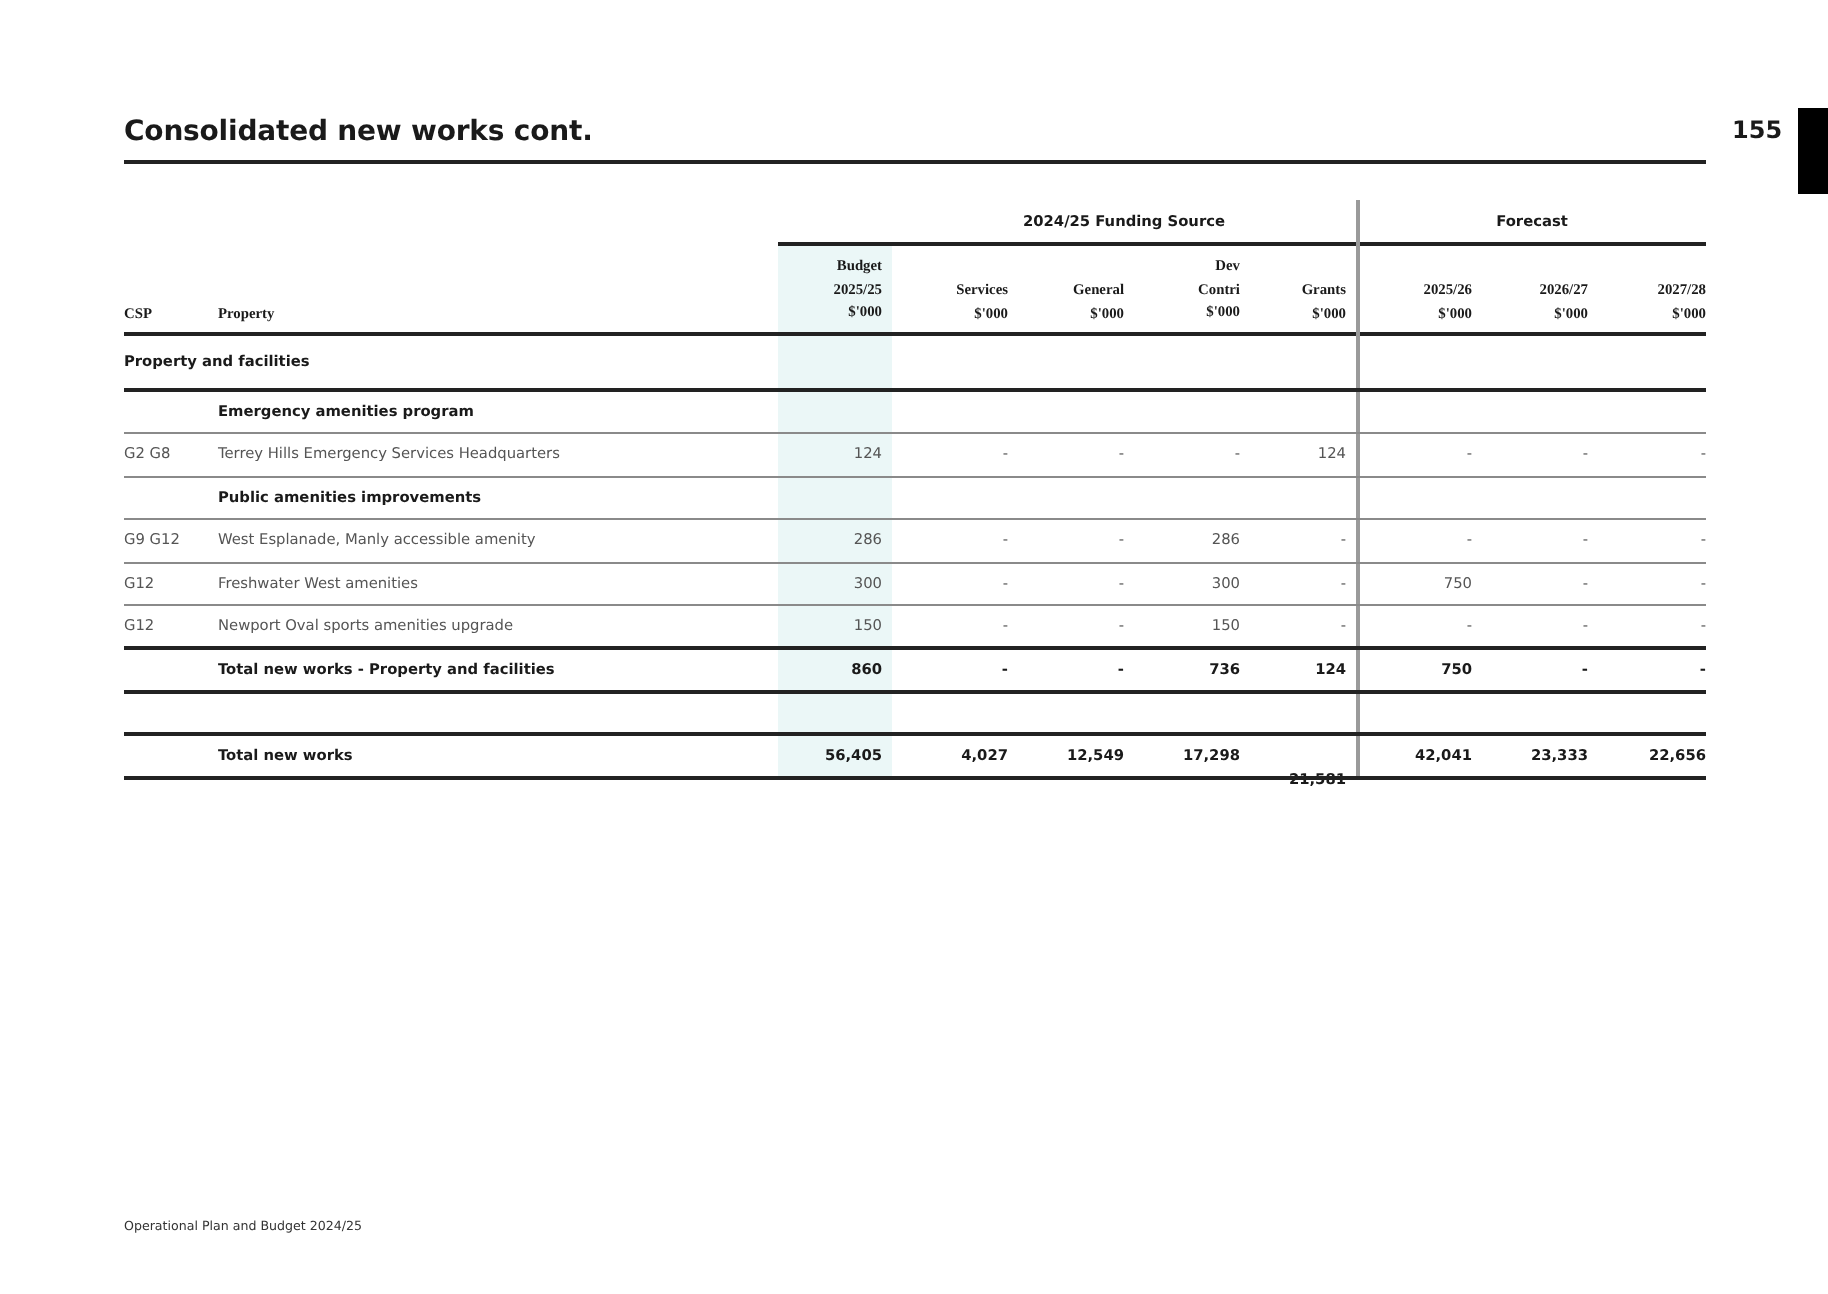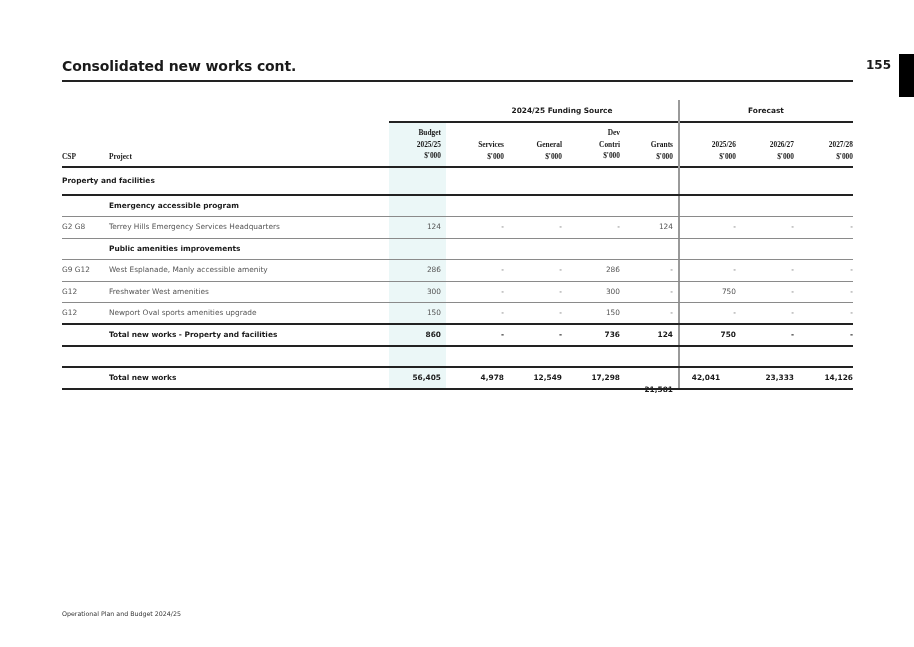--- a/index.html
+++ b/index.html
@@ -58,21 +58,21 @@
 <div id="works-table">
   <div class="budget-shade"></div>
 
   <div class="group-hdr" style="left:446px; width:232px;">2024/25 Funding Source</div>
   <div class="group-hdr" style="left:679px; width:174px;">Forecast</div>
 
   <div class="hline thick" style="left:389px; top:121px; width:464px;"></div>
   <div class="hline thick" style="left:62px; top:166px; width:791px;"></div>
 
   <div class="cell hdr" style="left:62px; top:151px;">CSP</div>
-  <div class="cell hdr" style="left:109px; top:151px;">Project</div>
+  <div class="cell hdr" style="left:109px; top:151px;">Property</div>
 
   <div class="cell hdr num" style="left:381px; width:60px; top:127px;">
     <div>Budget</div>
     <div>2025/25</div>
     <div>$'000</div>
   </div>
   <div class="cell hdr num" style="left:444px; width:60px; top:139px;">
     <div>Services</div>
     <div>$'000</div>
   </div>
@@ -103,21 +103,21 @@
   </div>
 
   <div class="vsep"></div>
 
   <div id="table-body">
       <div>
         <div class="cell bold" style="left: 62px; top: 175px;">Property and facilities</div>
       </div>
       <div class="hline thick" style="left: 62px; width: 791px; top: 194px;"></div>
       <div>
-        <div class="cell bold" style="left: 109px; top: 199.5px;">Emergency accessible program</div>
+        <div class="cell bold" style="left: 109px; top: 199.5px;">Emergency amenities program</div>
       </div>
       <div class="hline" style="left: 62px; width: 791px; top: 216px;"></div>
       <div>
         <div class="cell light" style="left: 62px; top: 221px;">G2 G8</div>
         <div class="cell light" style="left: 109px; top: 221px;">Terrey Hills Emergency Services Headquarters</div>
         <div class="cell num light" style="left: 381px; width: 60px; top: 221px;">124</div>
         <div class="cell num light" style="left: 444px; width: 60px; top: 221px;">-</div>
         <div class="cell num light" style="left: 502px; width: 60px; top: 221px;">-</div>
         <div class="cell num light" style="left: 560px; width: 60px; top: 221px;">-</div>
         <div class="cell num light" style="left: 613px; width: 60px; top: 221px;">124</div>
@@ -179,25 +179,25 @@
         <div class="cell num bold" style="left: 676px; width: 60px; top: 329px;">750</div>
         <div class="cell num bold" style="left: 734px; width: 60px; top: 329px;">-</div>
         <div class="cell num bold" style="left: 793px; width: 60px; top: 329px;">-</div>
       </div>
       <div class="hline thick" style="left: 62px; width: 791px; top: 345px;"></div>
       <div></div>
       <div class="hline thick" style="left: 62px; width: 791px; top: 366px;"></div>
       <div>
         <div class="cell bold" style="left: 109px; top: 372px;">Total new works</div>
         <div class="cell num bold" style="left: 381px; width: 60px; top: 372px;">56,405</div>
-        <div class="cell num bold" style="left: 444px; width: 60px; top: 372px;">4,978</div>
+        <div class="cell num bold" style="left: 444px; width: 60px; top: 372px;">4,027</div>
         <div class="cell num bold" style="left: 502px; width: 60px; top: 372px;">12,549</div>
         <div class="cell num bold" style="left: 560px; width: 60px; top: 372px;">17,298</div>
         <div class="cell num bold" style="left: 613px; width: 60px; top: 384px;">21,581</div>
-        <div class="cell num bold" style="left: 676px; width: 60px; top: 372px; text-align: center;">42,041</div>
+        <div class="cell num bold" style="left: 676px; width: 60px; top: 372px;">42,041</div>
         <div class="cell num bold" style="left: 734px; width: 60px; top: 372px;">23,333</div>
-        <div class="cell num bold" style="left: 793px; width: 60px; top: 372px;">14,126</div>
+        <div class="cell num bold" style="left: 793px; width: 60px; top: 372px;">22,656</div>
       </div>
       <div class="hline thick" style="left: 62px; width: 791px; top: 388px;"></div>
     </div>
 </div>
 
 <div class="footer">Operational Plan and Budget 2024/25</div>
 
 </body></html>

